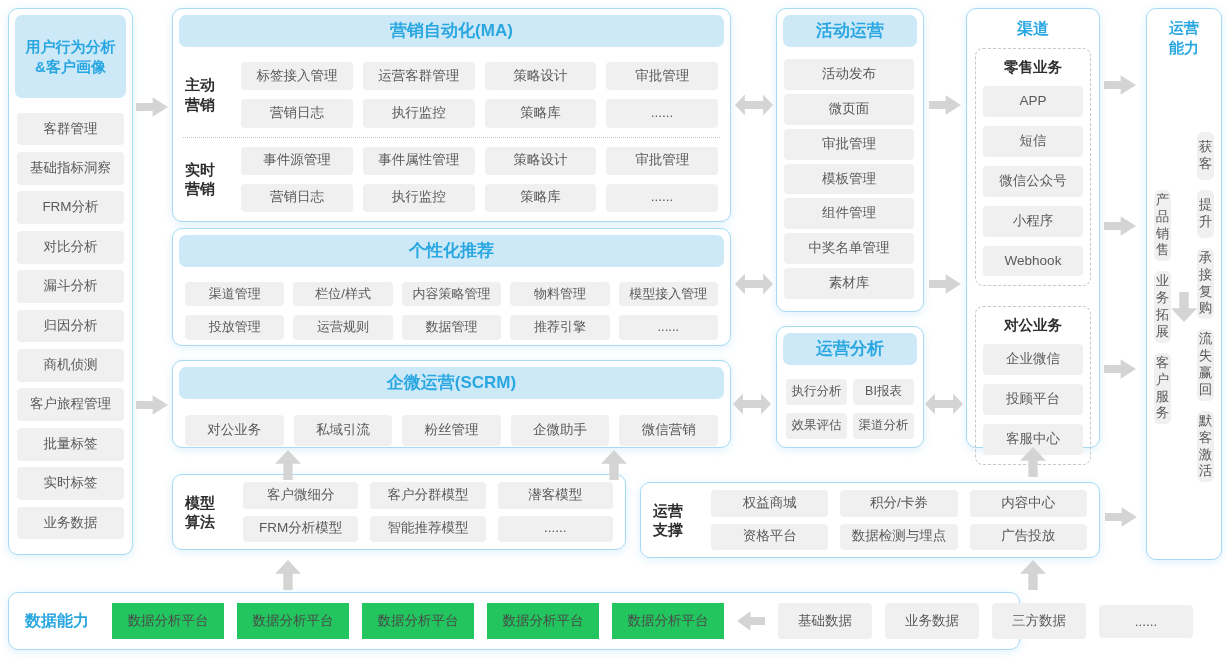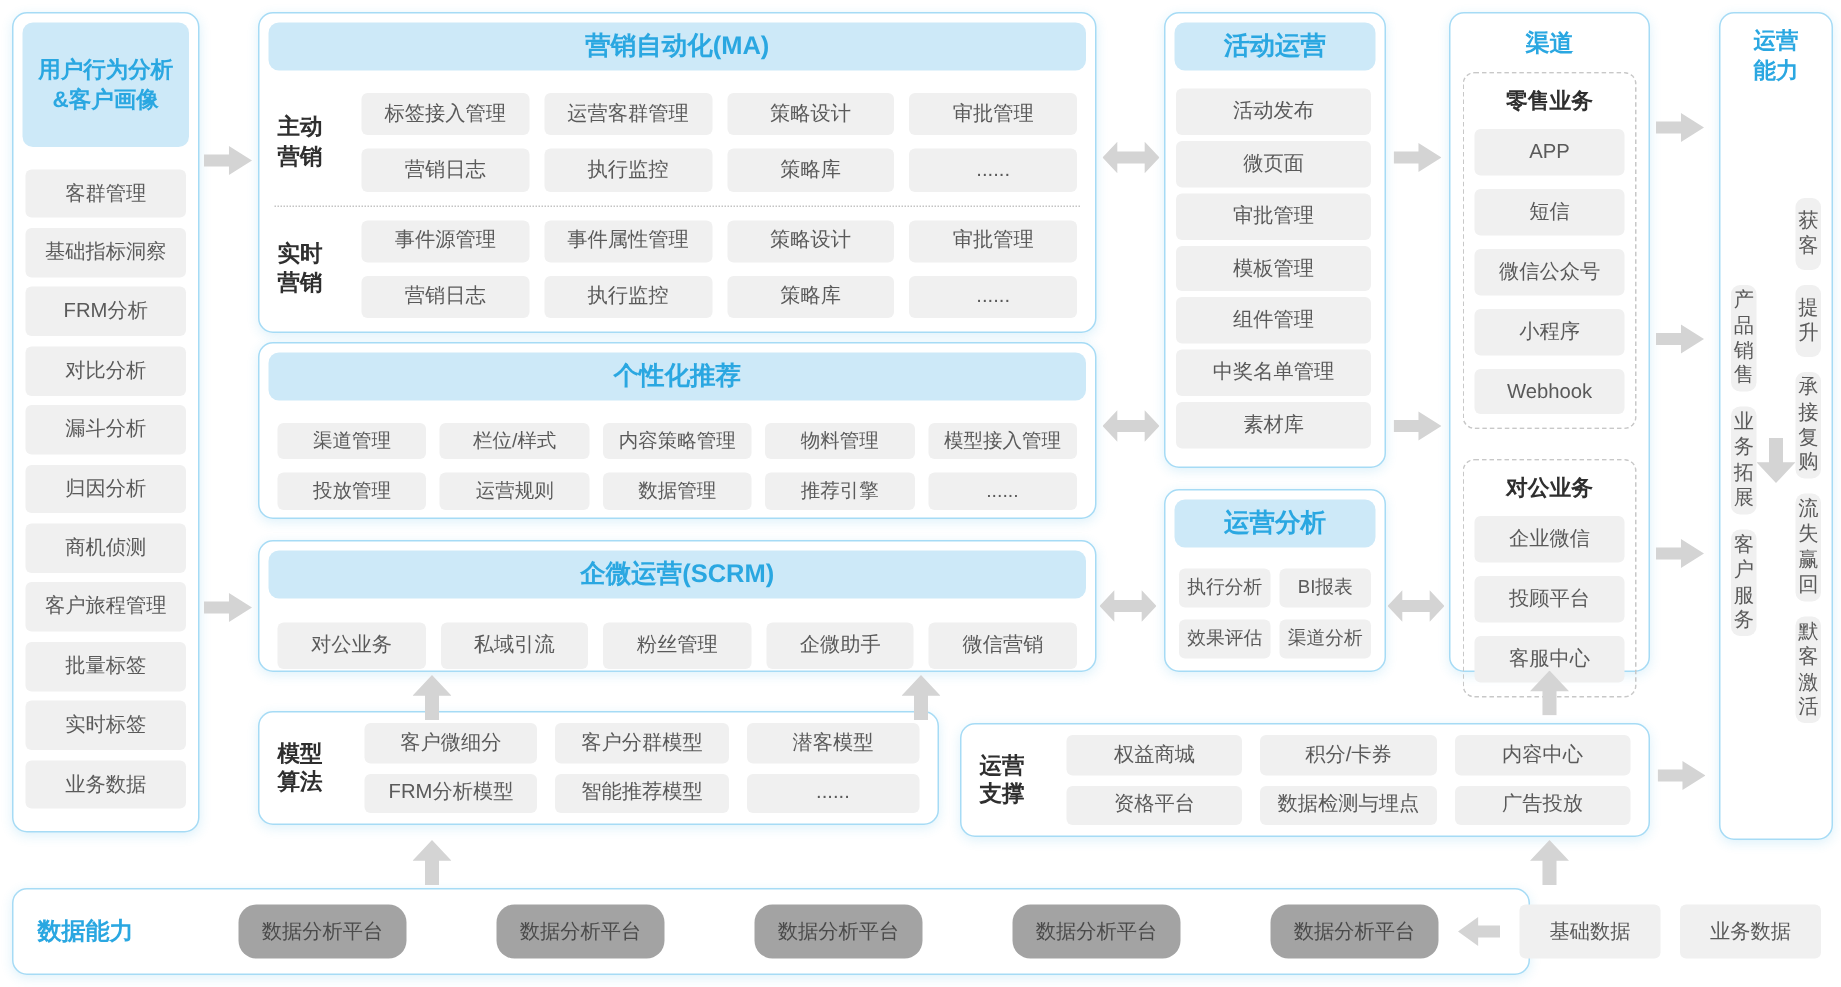--- a/index.html
+++ b/index.html
@@ -68,22 +68,22 @@
   .p-cap{left:1146px;top:8px;width:76px;height:552px;align-items:stretch;}
   .captitle{font-size:15px;margin:9px 0 4px 0;line-height:1.3;}
   .capwrap{flex:1;display:flex;flex-direction:row;justify-content:space-evenly;align-items:center;padding:0 7px 6px 7px;}
   .caplist{display:flex;flex-direction:column;gap:10px;width:100%;}
   .caplist .gitem{min-height:44px;display:flex;align-items:center;justify-content:center;border-radius:6px;padding:2px 0;}
 
   
   .p-data{left:8px;top:592px;width:1012px;height:58px;flex-direction:row;align-items:center;padding:0 16px;gap:13px;}
   .datatitle{font-size:16px;margin-right:10px;flex:0 0 auto;}
   .hrow{display:flex;flex-direction:row;align-items:center;gap:13px;}
-  .bitem{background:#a3a3a3;border-radius:12px;color:#4A4A4A;font-size:13.5px;text-align:center;
-         padding:9px 15px;min-width:82px;margin-left:47px;}
+  .bitem{background:#22c55e;border-radius:0;color:#4A4A4A;font-size:13.5px;text-align:center;
+         padding:9px 15px;min-width:82px;}
   .sitem{background:#F0F0F0;border-radius:4px;color:#5A5A5A;font-size:13.5px;text-align:center;
          padding:9px 10px;min-width:74px;}
 
   
   .arrow{position:absolute;background:#D4D4D4;}
   .ar-r{width:32px;height:22px;clip-path:polygon(0 32%,52% 32%,52% 6%,100% 50%,52% 94%,52% 68%,0 68%);}
   .ar-l{width:28px;height:22px;background:#D4D4D4;flex:0 0 auto;
         clip-path:polygon(100% 32%,48% 32%,48% 6%,0 50%,48% 94%,48% 68%,100% 68%);}
   .ar-d2{width:38px;height:24px;clip-path:polygon(0 50%,26% 6%,26% 33%,74% 33%,74% 6%,100% 50%,74% 94%,74% 67%,26% 67%,26% 94%);}
   .ar-u{width:26px;height:30px;clip-path:polygon(50% 0,100% 46%,68% 46%,68% 100%,32% 100%,32% 46%,0 46%);}

